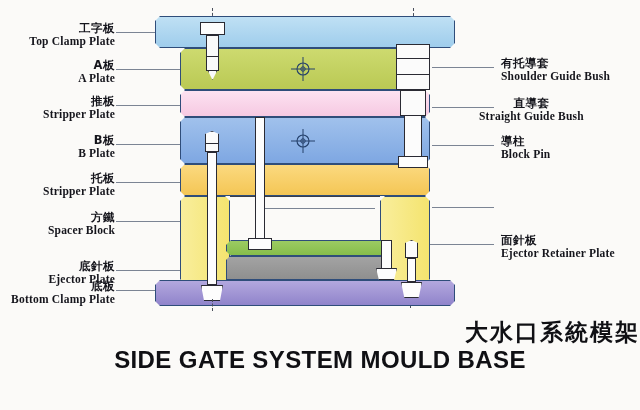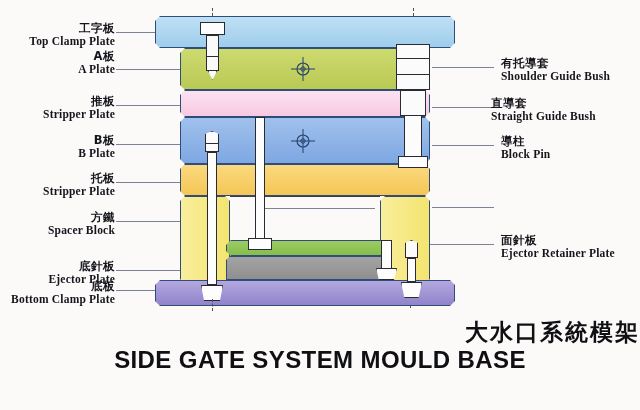--- a/index.html
+++ b/index.html
@@ -166,21 +166,21 @@
     <circle cx="13" cy="13" r="6" fill="none" stroke="#24406b" stroke-width="1.1"></circle>
     <circle cx="13" cy="13" r="2.2" fill="none" stroke="#24406b" stroke-width="1"></circle>
     <line x1="13" y1="1" x2="13" y2="25" stroke="#24406b" stroke-width="1"></line>
     <line x1="1" y1="13" x2="25" y2="13" stroke="#24406b" stroke-width="1"></line>
   </svg>
 
   <div class="lbl left" style="right:525px; top:22px;">
     <div class="cn">工字板</div>
     <div class="en">Top Clamp Plate</div>
   </div>
-  <div class="lbl left" style="right:525px; top:50px;">
+  <div class="lbl left" style="right:525px; top:59px;">
     <div class="cn">A板</div>
     <div class="en">A Plate</div>
   </div>
   <div class="lbl left" style="right:525px; top:95px;">
     <div class="cn">推板</div>
     <div class="en">Stripper Plate</div>
   </div>
   <div class="lbl left" style="right:525px; top:134px;">
     <div class="cn">B板</div>
     <div class="en">B Plate</div>
@@ -199,21 +199,21 @@
   </div>
   <div class="lbl left" style="right:525px; top:280px;">
     <div class="cn">底板</div>
     <div class="en">Bottom Clamp Plate</div>
   </div>
 
   <div class="lbl right" style="left:501px; top:57px;">
     <div class="cn">有托導套</div>
     <div class="en">Shoulder Guide Bush</div>
   </div>
-  <div class="lbl right" style="left:491px; top:97px;">
+  <div class="lbl right" style="left:479px; top:97px;text-align:center;">
     <div class="cn">直導套</div>
     <div class="en">Straight Guide Bush</div>
   </div>
   <div class="lbl right" style="left:501px; top:135px;">
     <div class="cn">導柱</div>
     <div class="en">Block Pin</div>
   </div>
   <div class="lbl right" style="left:501px; top:234px;">
     <div class="cn">面針板</div>
     <div class="en">Ejector Retainer Plate</div>

